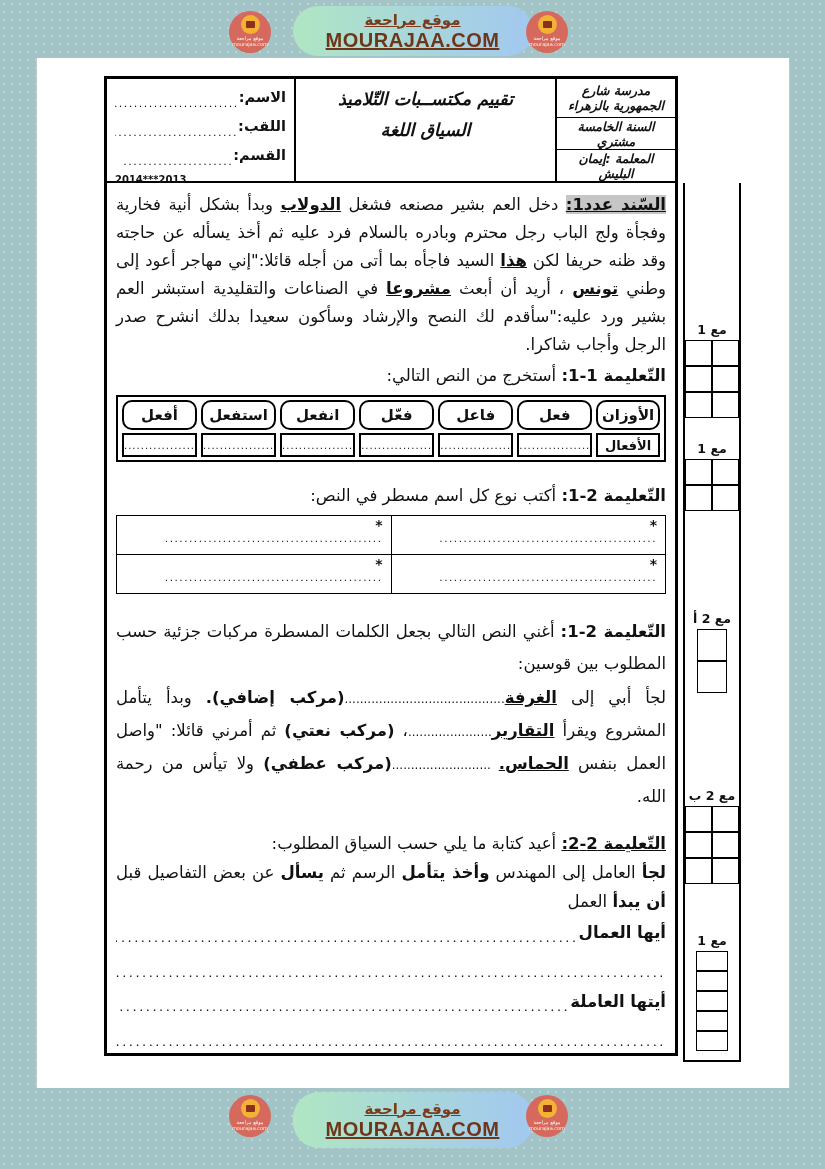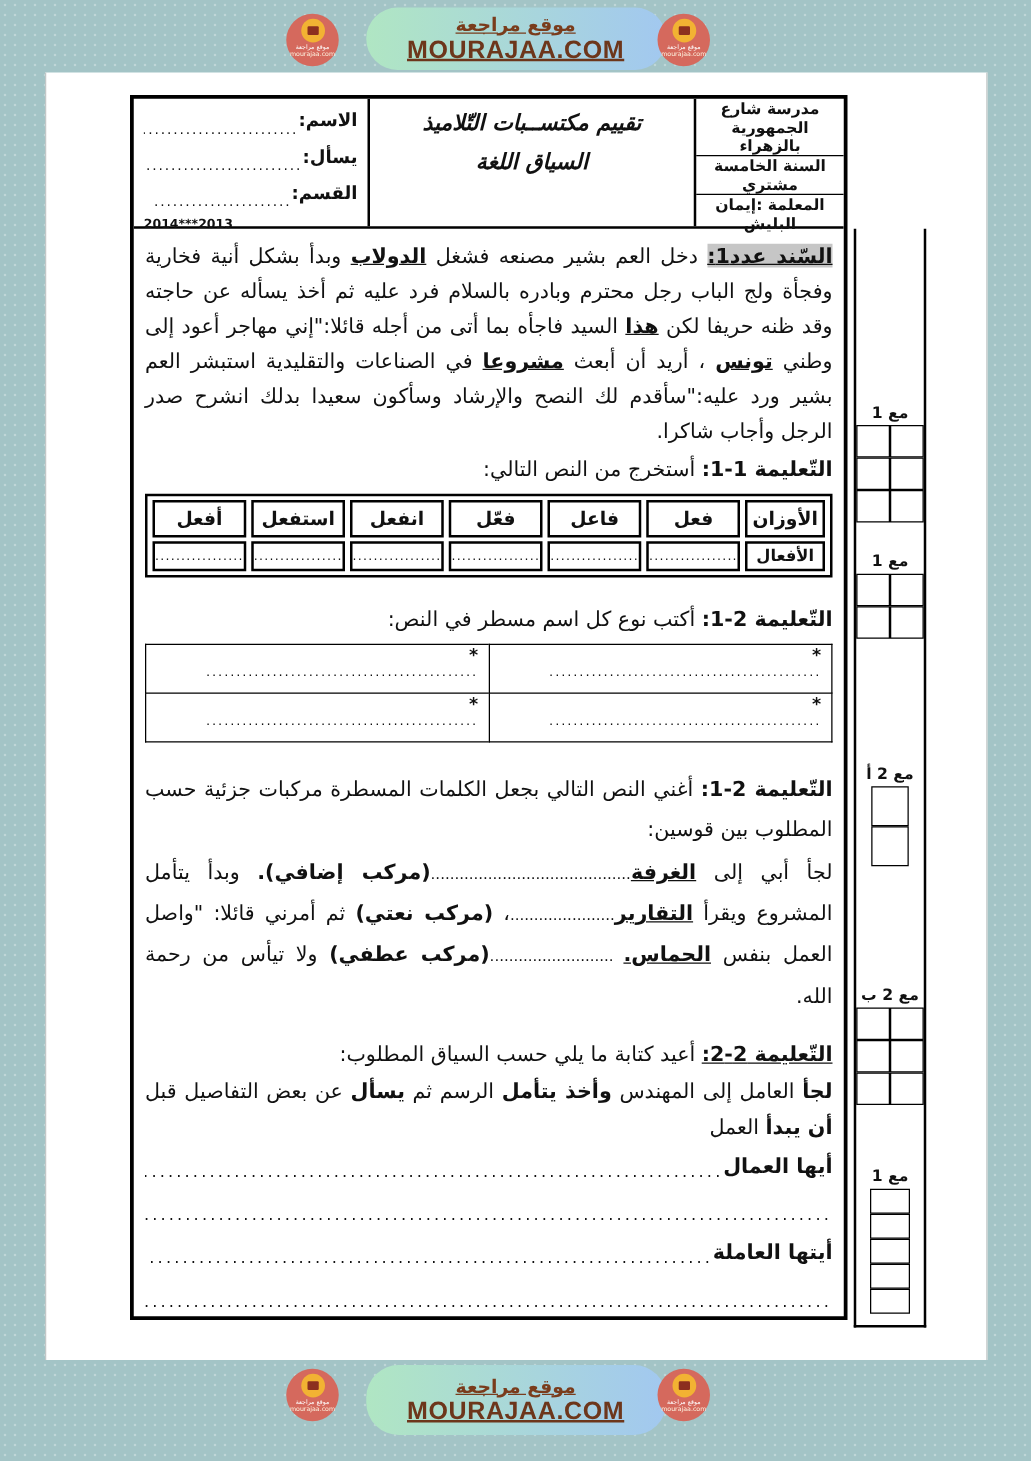--- a/index.html
+++ b/index.html
@@ -38,21 +38,21 @@
   
   .sheet {
     position: absolute; left: 36px; top: 58px; width: 754px; height: 1030px;
     background: #fff; border-left: 1px solid #c2c7c7; border-right: 1px solid #c2c7c7;
     direction: rtl; color: #111;
   }
   
   .doc { position: absolute; left: 67px; top: 18px; width: 574px; height: 980px; border: 3px solid #000; overflow: hidden; }
   .doc-header { display: flex; height: 104px; border-bottom: 2.5px solid #000; }
   .cell-school { width: 120px; border-left: 2.5px solid #000; font-weight: bold; font-size: 12.5px; text-align: center; display: flex; flex-direction: column; }
-  .school-row { display: flex; align-items: center; justify-content: center; padding: 0 3px; border-bottom: 1.5px solid #000; flex: 1; line-height: 15px; }
+  .school-row { display: flex; align-items: center; justify-content: center; padding: 0 3px; border-bottom: 1.5px solid #000; flex: 1; line-height: 15px; font-style: italic; }
   .school-row:first-child { flex: 1.25; }
   .school-row:last-child { border-bottom: none; }
   .cell-title { flex: 1; border-left: 2.5px solid #000; text-align: center; font-weight: bold; font-style: italic; font-size: 17.5px; padding-top: 5px; line-height: 31px; }
   .cell-name { width: 187px; padding: 7px 8px 3px; font-size: 14.5px; font-weight: bold; }
   .field { display: flex; line-height: 23px; }
   .field .fl { flex: 1; overflow: hidden; white-space: nowrap; letter-spacing: 1.5px; font-size: 11px; font-weight: normal; padding-top: 6px; }
   .year { text-align: left; font-size: 10px; margin-top: 1px; }
   .ltr { direction: ltr; unicode-bidi: isolate; display: inline-block; }
   
   .doc-body { position: relative; padding: 8px 9px; font-size: 16.5px; }
@@ -60,21 +60,21 @@
   .b  { font-weight: bold; }
   .bu { font-weight: bold; text-decoration: underline; }
   .hl { font-weight: bold; text-decoration: underline; background: #c6c6c6; }
   .dots { letter-spacing: 1px; font-size: 12px; }
   .inst-line { line-height: 28px; margin-top: 3px; }
   .inst-label { font-weight: bold; }
   .inst-label.u { text-decoration: underline; }
   
   .tA { width: 100%; margin-top: 5px; border: 2.5px solid #000; border-spacing: 4px 3px; }
   .tA td { border: 2px solid #000; text-align: center; }
-  .tA .hdr td { font-weight: bold; font-size: 15px; height: 30px; }
+  .tA .hdr td { font-weight: bold; font-size: 15px; height: 30px; border-radius: 10px; }
   .tA .dotrow td { font-size: 10px; letter-spacing: 1px; height: 24px; overflow: hidden; white-space: nowrap; }
   .tA td.oz { width: 100px; }
   .tA .dotrow td.oz { font-size: 13px; font-weight: bold; letter-spacing: 0; }
   
   .tB { width: 100%; margin-top: 5px; border-collapse: collapse; }
   .tB td { border: 1.5px solid #000; height: 39px; vertical-align: top; padding: 2px 8px; width: 50%; }
   .tB .star { font-weight: bold; font-size: 14px; line-height: 14px; }
   .tB .cdots { font-size: 10.5px; letter-spacing: 1.5px; overflow: hidden; white-space: nowrap; height: 15px; }
   .sec-b { margin-top: 20px; }
   .sec-c { margin-top: 22px; }
@@ -132,21 +132,21 @@
       <div class="cell-title">
         <div>تقييم مكتســبات التّلاميذ</div>
         <div>السياق اللغة</div>
       </div>
       <div class="cell-name">
         <div class="field">
           <span>الاسم:</span>
           <span class="fl">......................................</span>
         </div>
         <div class="field">
-          <span>يسأل:</span>
+          <span>اللقب:</span>
           <span class="fl">......................................</span>
         </div>
         <div class="field">
           <span>القسم:</span>
           <span class="fl">......................</span>
         </div>
         <div class="year">
           <span class="ltr">2014***2013</span>
         </div>
       </div>

